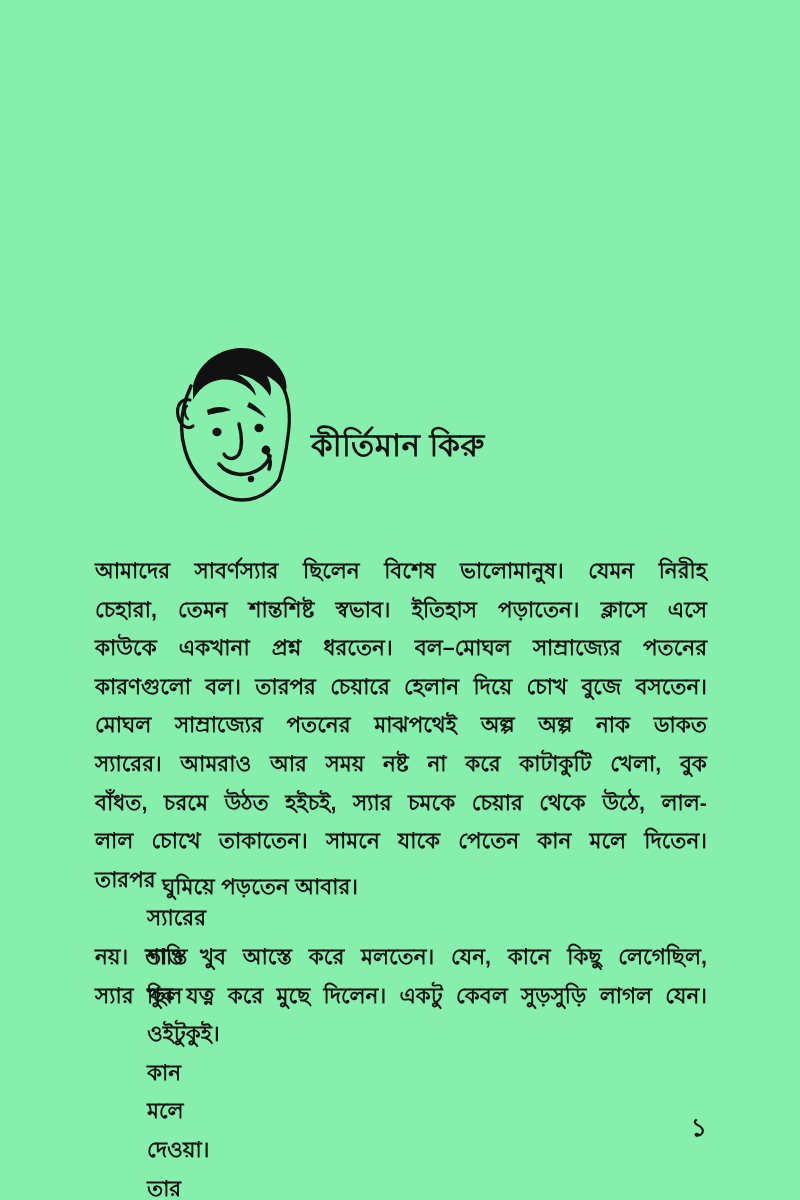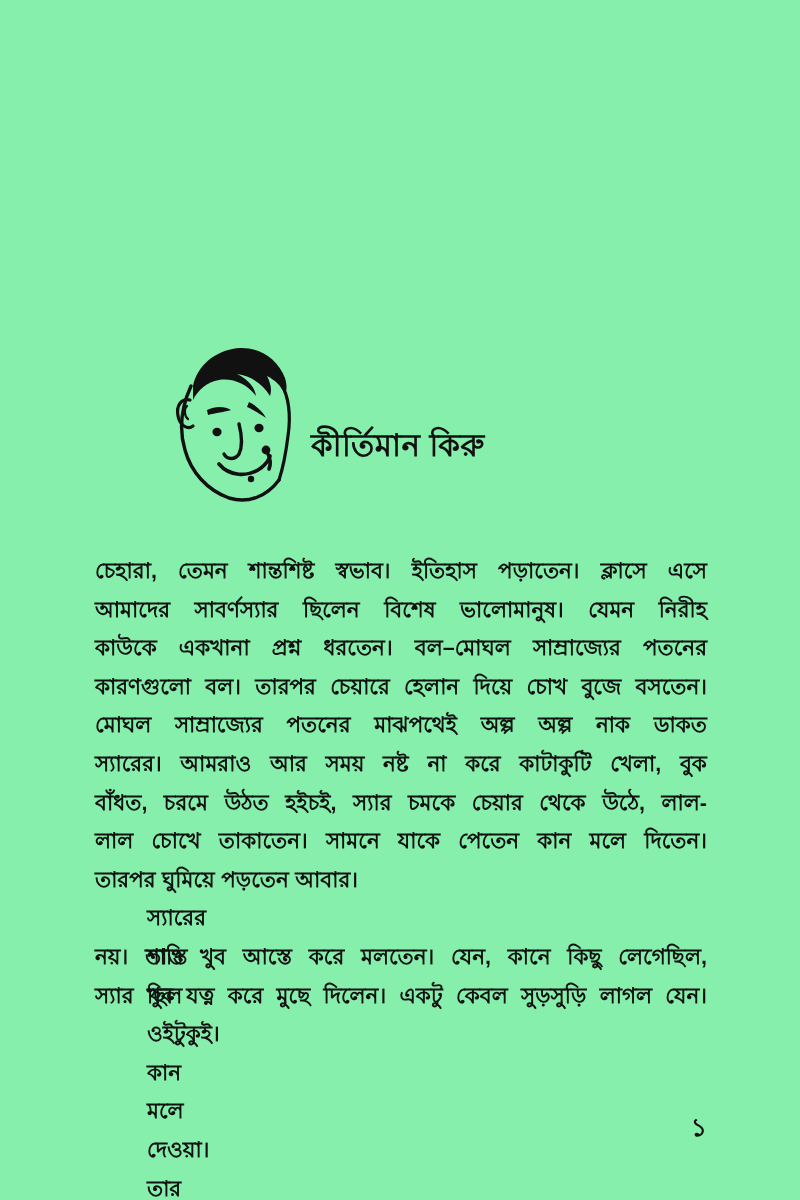--- a/index.html
+++ b/index.html
@@ -67,21 +67,21 @@
     white-space: nowrap;
   }
   
   .text-line.justify {
     justify-content: space-between;
   }
   
   .text-line.flush {
     justify-content: flex-start;
   }
-  .text-line.flush .word + .word { margin-left: 0.30em; }
+  .text-line.flush .word + .word { margin-left: 0.30em; margin-top: 7px; }
   .text-line.indent { padding-left: 52px; }
   .text-line.indent.justify { width: calc(100% - 52px); flex-direction: column; }
   .word { display: inline-block; }
 
   
   .page-number {
     position: absolute;
     left: 0;
     top: 1108px;
     width: 707px;
@@ -142,38 +142,38 @@
 
         <circle cx="103" cy="112" r="4.4" fill="#111111"></circle>
         <circle cx="88" cy="141" r="3.2" fill="#111111"></circle>
       </svg>
     </div>
 
     <div class="chapter-title">কীর্তিমান কিরু</div>
   </div>
 
   <div class="body-text">
+      <div class="text-line justify">
+        <span class="word">আমাদের</span>
+        <span class="word">সাবর্ণস্যার</span>
+        <span class="word">ছিলেন</span>
+        <span class="word">বিশেষ</span>
+        <span class="word">ভালোমানুষ।</span>
+        <span class="word">যেমন</span>
+        <span class="word">নিরীহ</span>
+      </div>
       <div class="text-line justify">
         <span class="word">চেহারা,</span>
         <span class="word">তেমন</span>
         <span class="word">শান্তশিষ্ট</span>
         <span class="word">স্বভাব।</span>
         <span class="word">ইতিহাস</span>
         <span class="word">পড়াতেন।</span>
         <span class="word">ক্লাসে</span>
         <span class="word">এসে</span>
-      </div>
-      <div class="text-line justify">
-        <span class="word">আমাদের</span>
-        <span class="word">সাবর্ণস্যার</span>
-        <span class="word">ছিলেন</span>
-        <span class="word">বিশেষ</span>
-        <span class="word">ভালোমানুষ।</span>
-        <span class="word">যেমন</span>
-        <span class="word">নিরীহ</span>
       </div>
       <div class="text-line justify">
         <span class="word">কাউকে</span>
         <span class="word">একখানা</span>
         <span class="word">প্রশ্ন</span>
         <span class="word">ধরতেন।</span>
         <span class="word">বল–মোঘল</span>
         <span class="word">সাম্রাজ্যের</span>
         <span class="word">পতনের</span>
       </div>

